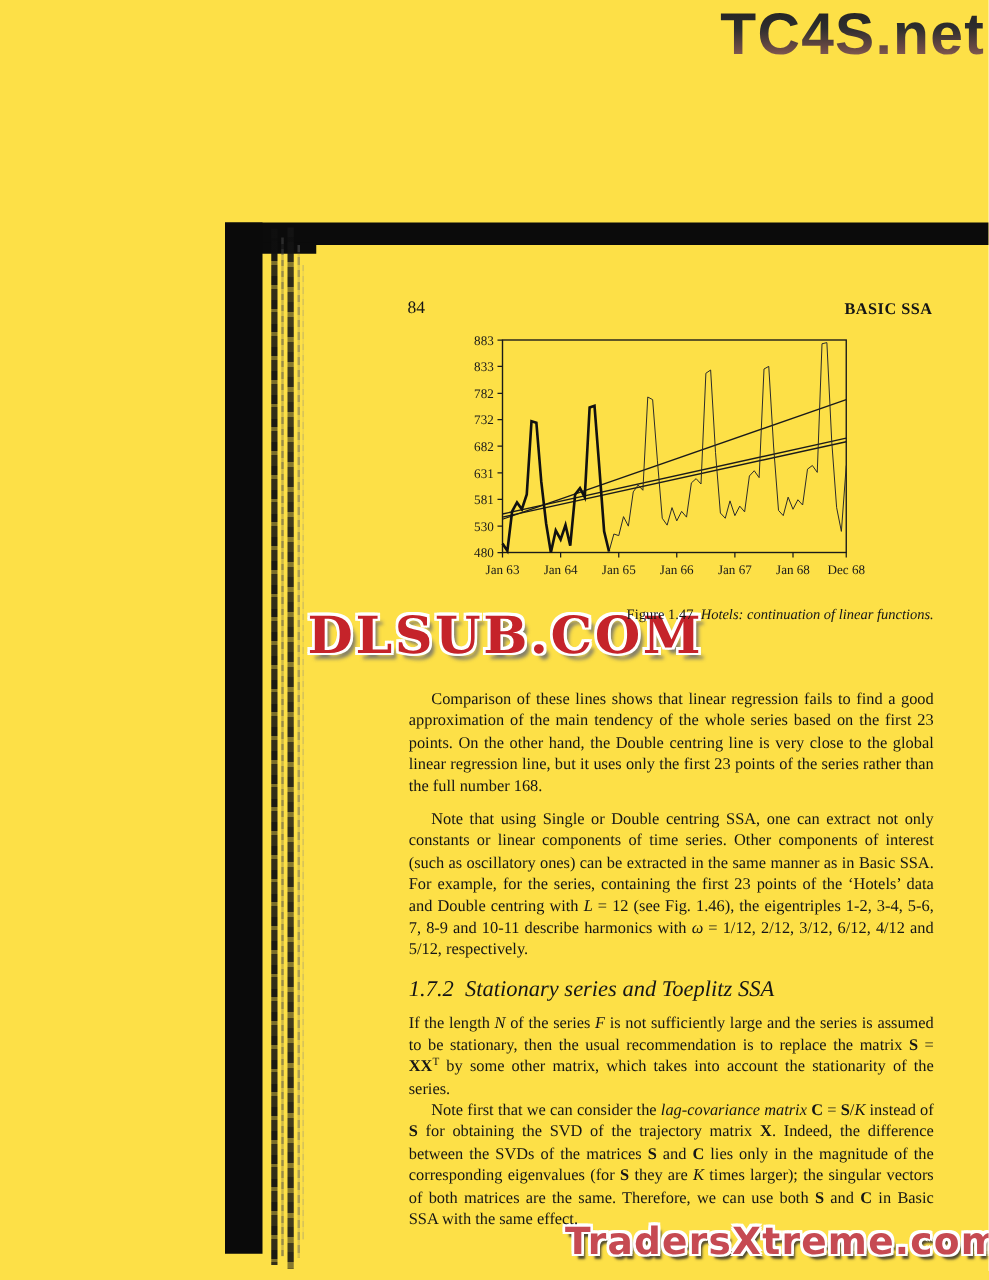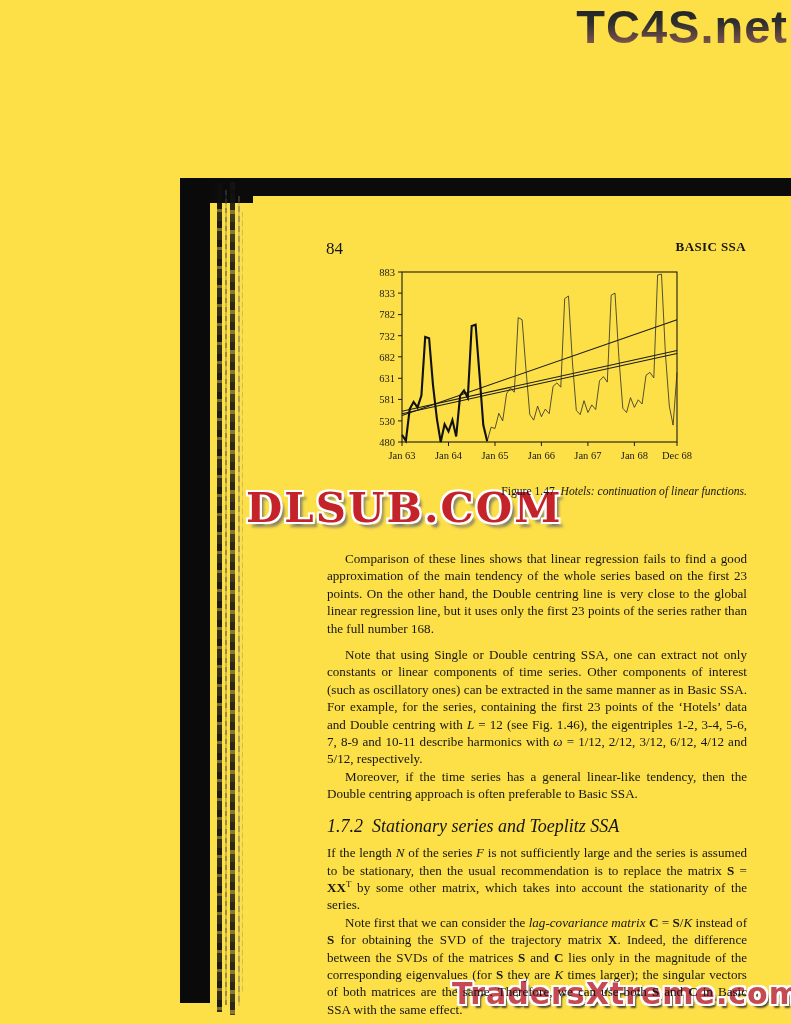--- a/index.html
+++ b/index.html
@@ -42,21 +42,21 @@
   .wm-bottom{
     position:absolute;left:452px;top:979px;line-height:1;
     font-family:"DejaVu Sans",sans-serif;font-weight:bold;font-size:30px;letter-spacing:1px;
     color:#c64a52;
     text-shadow:
       -2px -2px 0 #ffffff,2px -2px 0 #ffffff,-2px 2px 0 #ffffff,2px 2px 0 #ffffff,
       0 -2px 0 #ffffff,0 2px 0 #ffffff,-2px 0 0 #ffffff,2px 0 0 #ffffff,
       3px 4px 2px rgba(45,45,45,.85);
   }
   
-  .pg-num{position:absolute;left:326px;top:239px;font-size:17px;}
+  .pg-num{position:absolute;left:326px;top:239px;font-size:14px;}
   .run-head{position:absolute;left:600px;top:239px;width:146px;text-align:right;
     font-size:13px;font-weight:bold;letter-spacing:.4px;}
   
   .chart-wrap{position:absolute;left:370px;top:264px;width:330px;height:200px;}
   .tick{font:10.5px "Liberation Serif",serif;fill:#1a1a1a;}
   .fig-caption{position:absolute;left:327px;top:485px;width:420px;text-align:right;
     font-size:11.6px;white-space:pre-wrap;}
   
   .text-col{position:absolute;left:327px;top:534px;width:420px;
     font-size:13.1px;line-height:17.4px;text-align:justify;}
@@ -129,19 +129,18 @@
         <line x1="32.0" y1="149.7" x2="307.0" y2="89.4" stroke="#1a1a1a" stroke-width="1.05"></line>
         <polyline points="117.2,177.2 121.1,163.2 125.0,164.5 128.8,149.3 132.7,156.9 136.6,129.5 140.5,124.0 144.3,128.2 148.2,53.6 152.1,55.7 155.9,104.2 159.8,150.6 163.7,156.1 167.6,142.1 171.4,152.7 175.3,145.1 179.2,149.7 183.1,122.3 186.9,118.9 190.8,123.2 194.7,34.6 198.5,32.0 202.4,97.9 206.3,146.4 210.2,150.6 214.0,136.7 217.9,148.5 221.8,140.9 225.7,145.5 229.5,116.8 233.4,112.6 237.3,118.1 241.2,31.2 245.0,29.1 248.9,93.6 252.8,144.3 256.6,148.5 260.5,133.7 264.4,143.4 268.3,135.8 272.1,140.0 276.0,111.3 279.9,108.4 283.8,113.9 287.6,11.0 291.5,10.1 295.4,89.4 299.3,142.1 303.1,161.1 307.0,108.4" fill="none" stroke="#2b2b2b" stroke-width="0.8"></polyline>
         <polyline points="32.0,170.8 35.9,176.7 39.7,145.1 43.6,137.9 47.5,143.4 51.4,131.6 55.2,73.0 59.1,74.2 63.0,121.1 66.9,154.8 70.7,178.0 74.6,160.3 78.5,167.5 82.4,156.1 86.2,172.5 90.1,131.6 94.0,126.5 97.8,133.7 101.7,62.0 105.6,60.7 109.5,110.5 113.3,161.1 117.2,177.2" fill="none" stroke="#111111" stroke-width="2.1"></polyline>
       </svg>
   </div>
   <div class="fig-caption"><span>Figure 1.47  </span><span class="st-i">Hotels: continuation of linear functions.</span></div>
 
   <div class="text-col">
     <p class="indent gap-after"><span>Comparison of these lines shows that linear regression fails to find a good approximation of the main tendency of the whole series based on the first 23 points. On the other hand, the Double centring line is very close to the global linear regression line, but it uses only the first 23 points of the series rather than the full number 168.</span></p>
     <p class="indent"><span>Note that using Single or Double centring SSA, one can extract not only constants or linear components of time series. Other components of interest (such as oscillatory ones) can be extracted in the same manner as in Basic SSA. For example, for the series, containing the first 23 points of the ‘Hotels’ data and Double centring with </span><span class="st-i">L</span><span> = 12 (see Fig. 1.46), the eigentriples 1-2, 3-4, 5-6, 7, 8-9 and 10-11 describe harmonics with </span><span class="st-i">ω</span><span> = 1/12, 2/12, 3/12, 6/12, 4/12 and 5/12, respectively.</span></p>
-    <p class="indent"><span>Moreover, if the time series has a general linear-like tendency, then the Double centring approach is often preferable to Basic SSA.</span></p>
     <p class="sec-heading">1.7.2  Stationary series and Toeplitz SSA</p>
     <p><span>If the length </span><span class="st-i">N</span><span> of the series </span><span class="st-i">F</span><span> is not sufficiently large and the series is assumed to be stationary, then the usual recommendation is to replace the matrix </span><span class="st-b">S</span><span> = </span><span class="st-b">XX</span><sup>T</sup><span> by some other matrix, which takes into account the stationarity of the series.</span></p>
     <p class="indent"><span>Note first that we can consider the </span><span class="st-i">lag-covariance matrix</span><span> </span><span class="st-b">C</span><span> = </span><span class="st-b">S</span><span>/</span><span class="st-i">K</span><span> instead of </span><span class="st-b">S</span><span> for obtaining the SVD of the trajectory matrix </span><span class="st-b">X</span><span>. Indeed, the difference between the SVDs of the matrices </span><span class="st-b">S</span><span> and </span><span class="st-b">C</span><span> lies only in the magnitude of the corresponding eigenvalues (for </span><span class="st-b">S</span><span> they are </span><span class="st-i">K</span><span> times larger); the singular vectors of both matrices are the same. Therefore, we can use both </span><span class="st-b">S</span><span> and </span><span class="st-b">C</span><span> in Basic SSA with the same effect.</span></p>
   </div>
 
 </div>
 
 </body></html>

